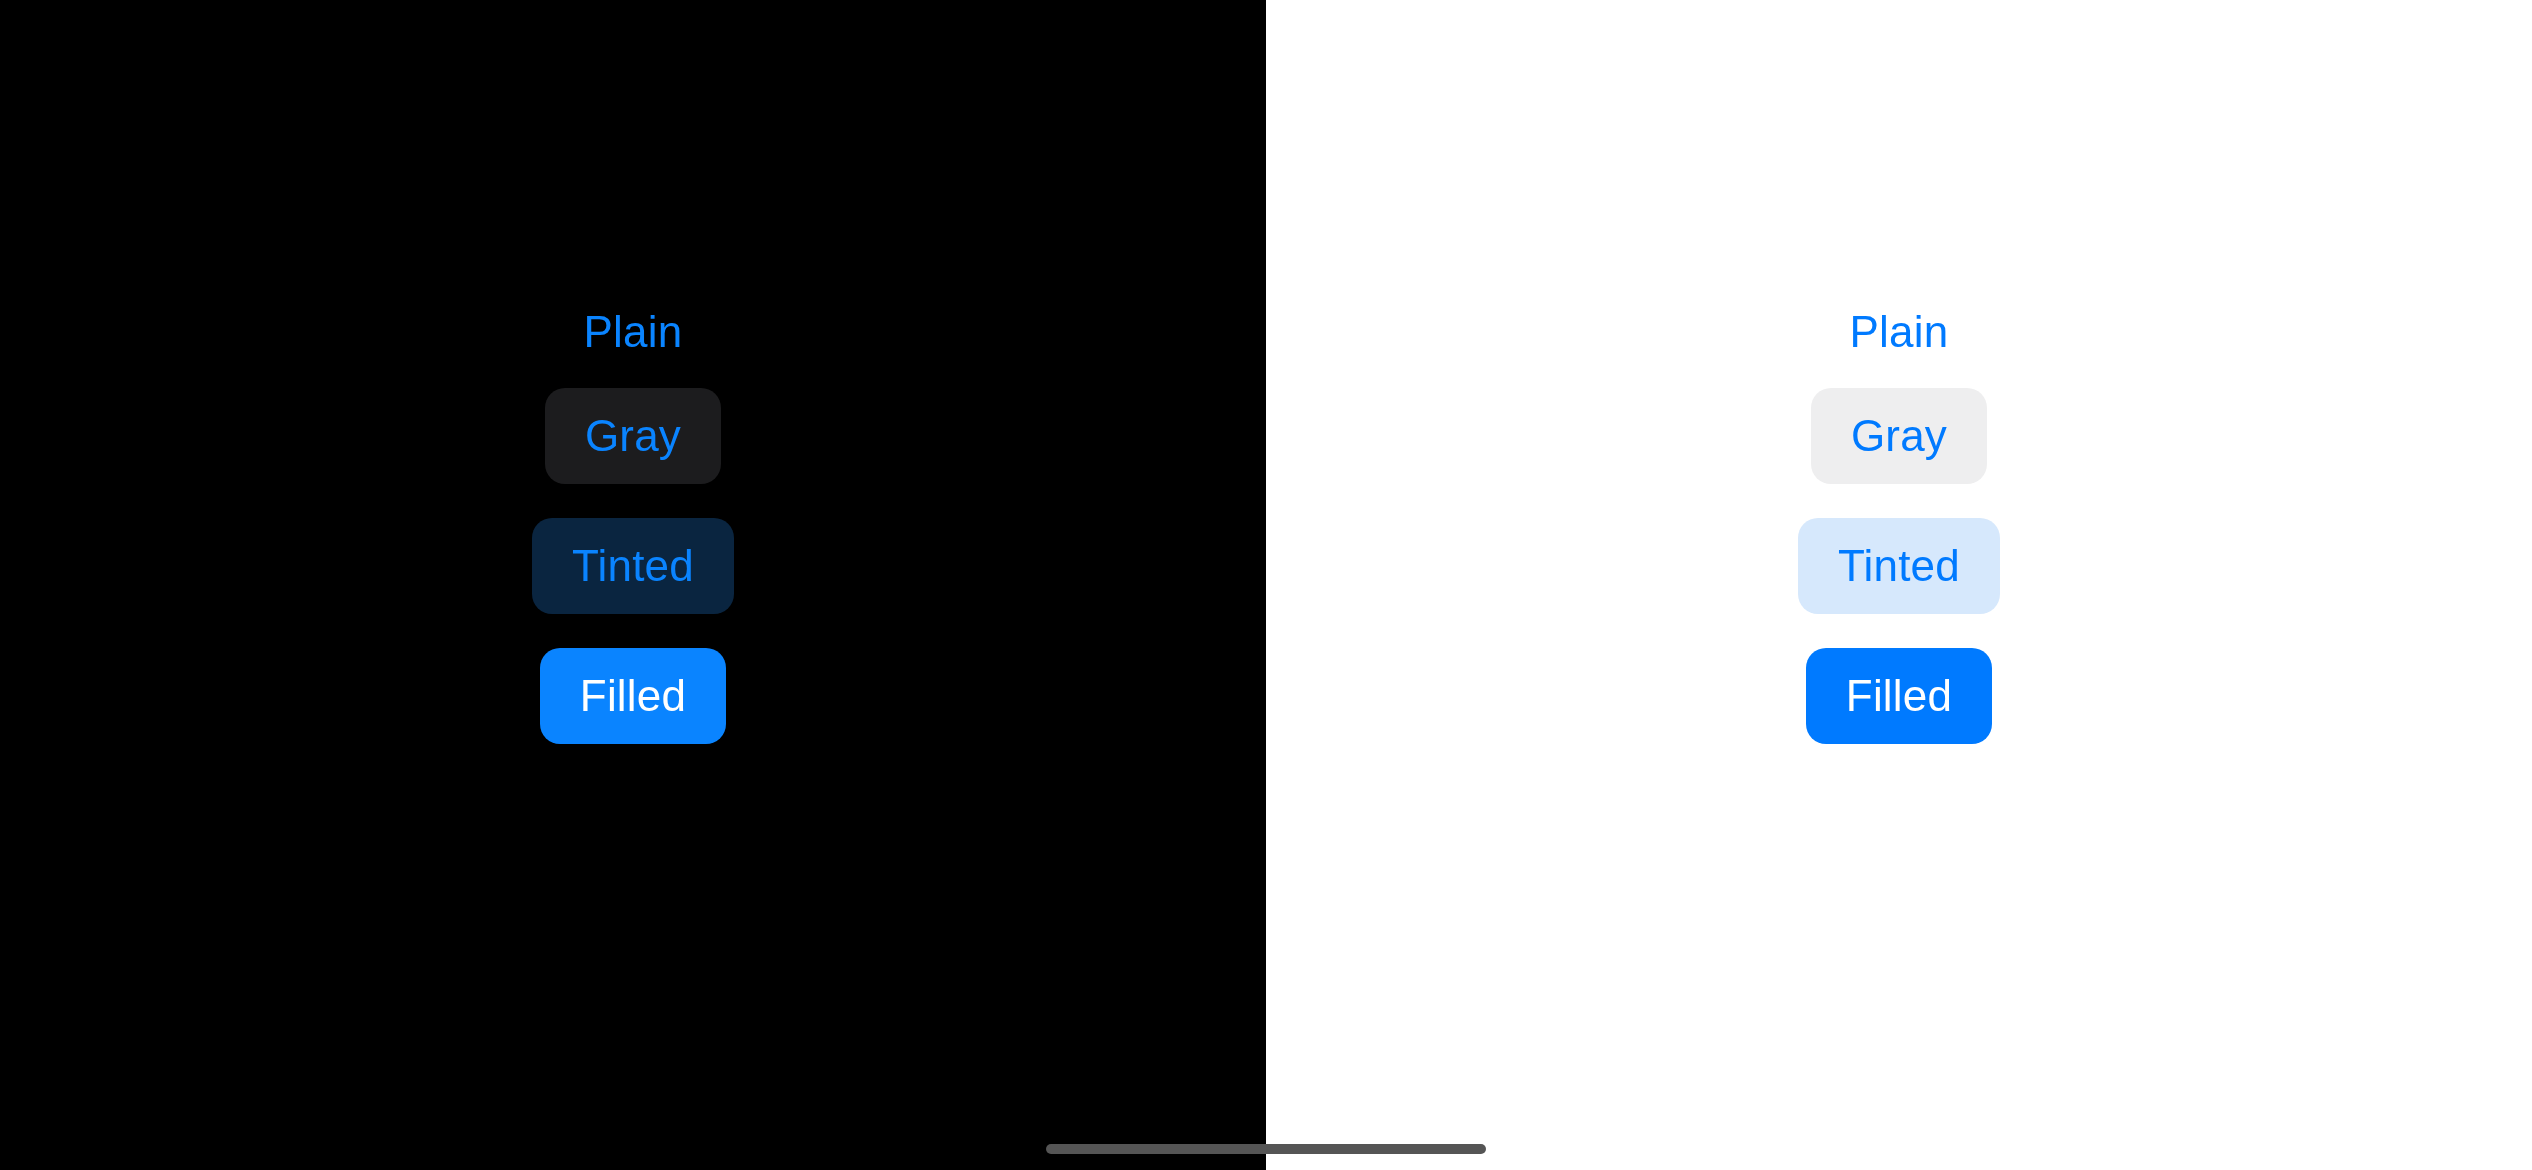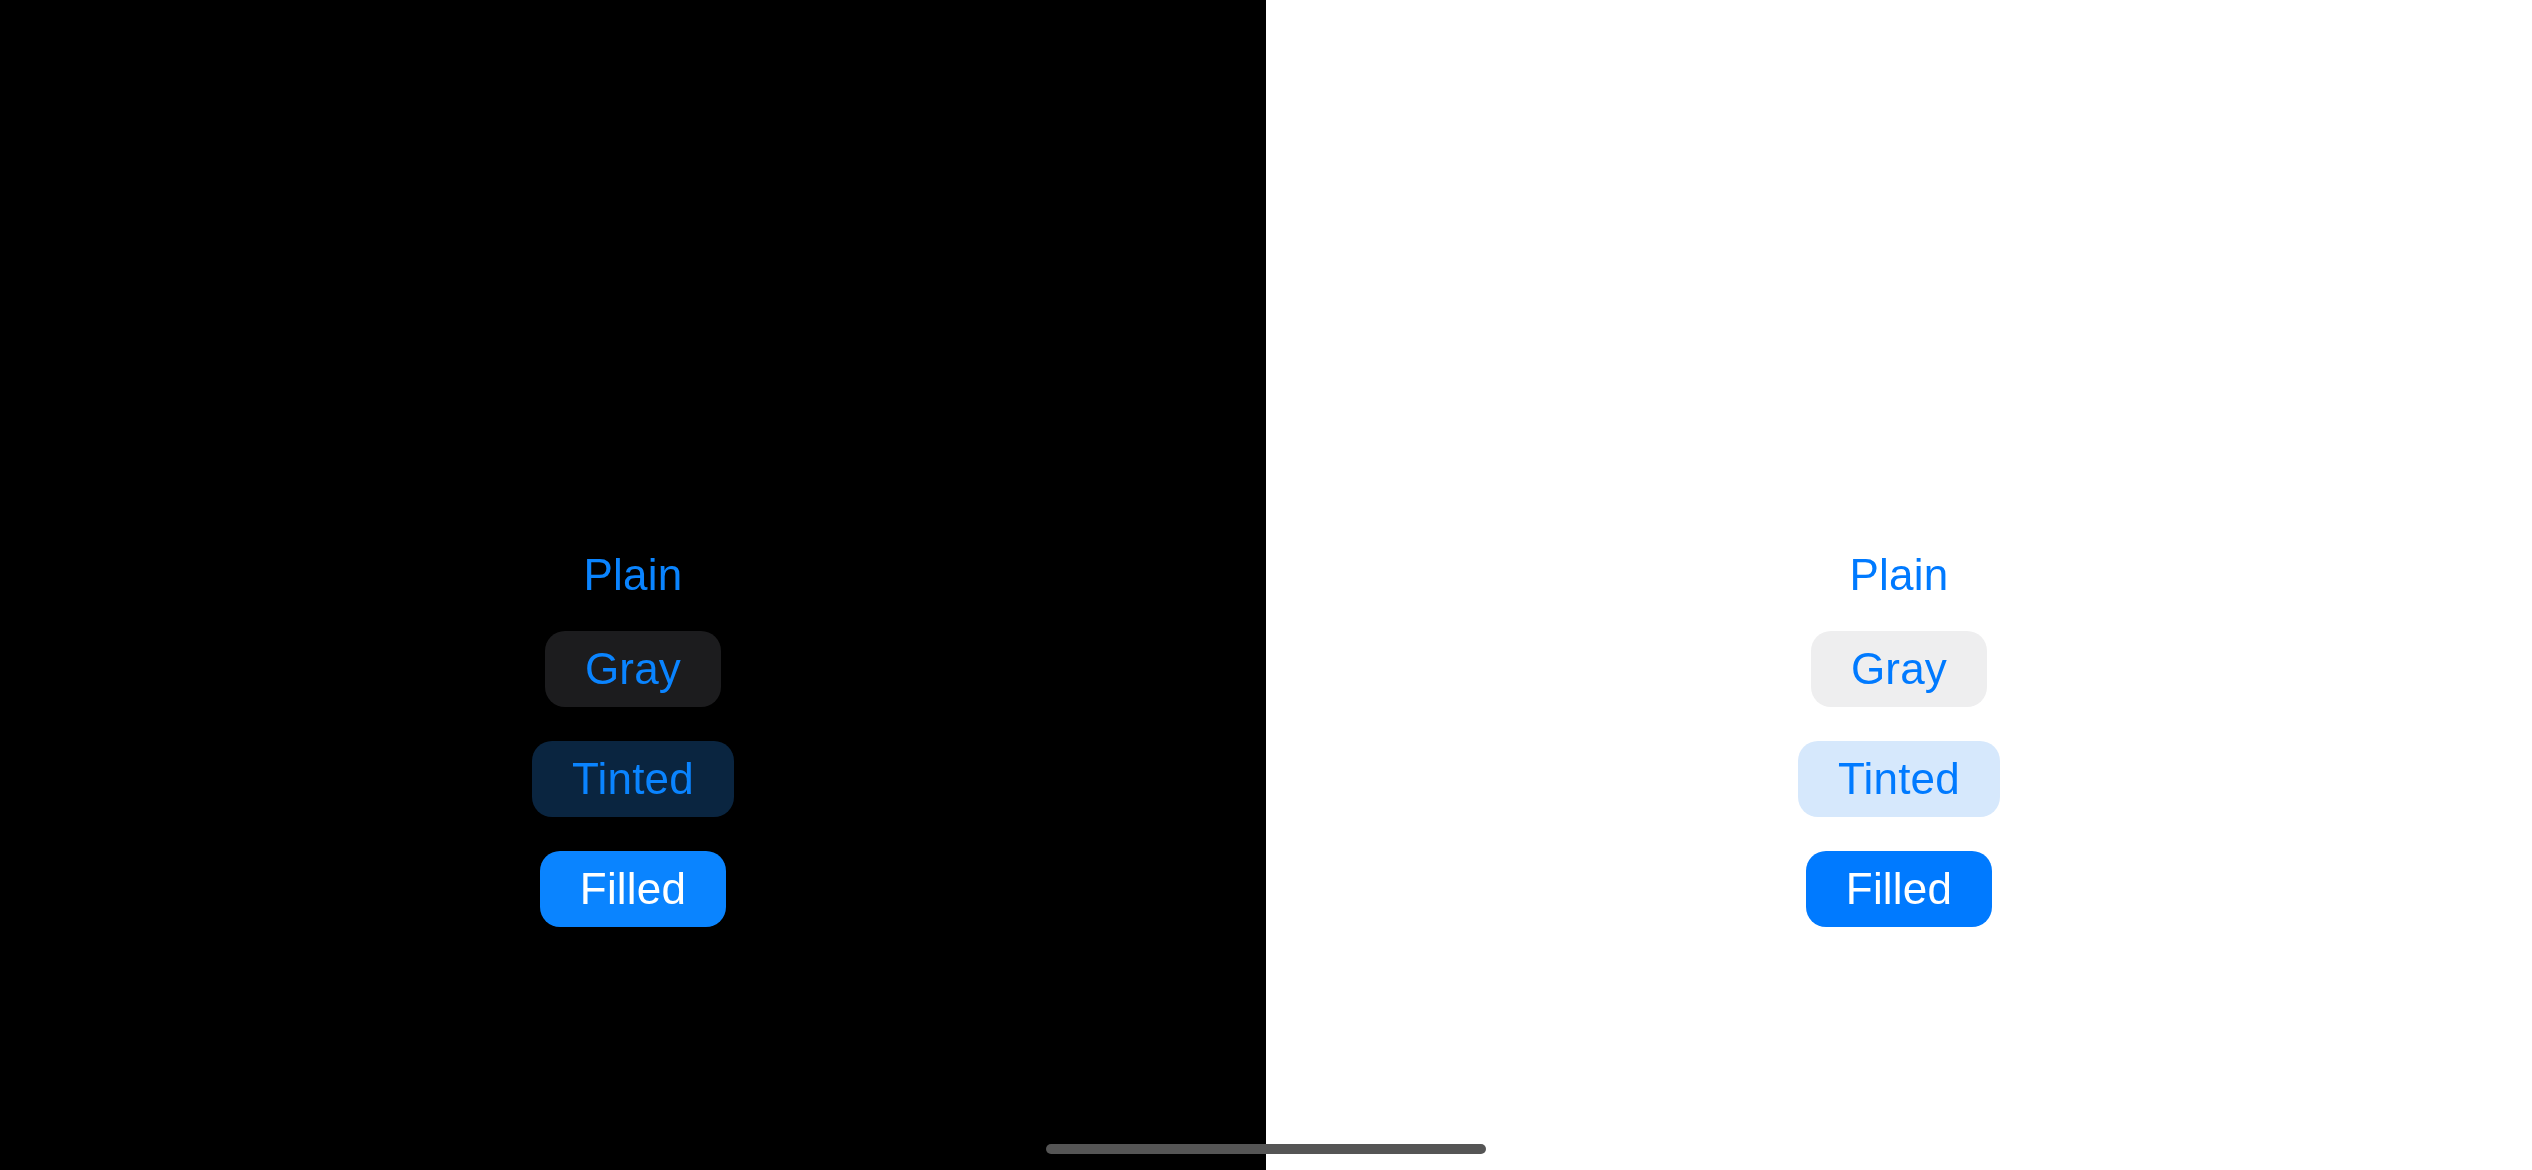--- a/index.html
+++ b/index.html
@@ -16,21 +16,21 @@
       overflow: hidden;
       position: relative;
     }
     
     .panel {
       width: 50%;
       height: 100%;
       display: flex;
       flex-direction: column;
       align-items: center;
-      justify-content: center;
+      justify-content: flex-start;
       padding-top: 310px;
     }
     
     .panel-dark {
       background: #000000;
     }
     
     .panel-light {
       background: #ffffff;
     }
@@ -53,21 +53,21 @@
       letter-spacing: 0.2px;
       font-family: inherit;
     }
     
     .btn-plain {
       background: transparent;
       padding: 0;
     }
     
     .btn-shaped {
-      padding: 16px 40px;
+      padding: 26px 40px;
     }
     
     
     .panel-dark .btn-plain {
       color: #0a84ff;
     }
     .panel-dark .btn-gray {
       background: #1c1c1e;
       color: #0a84ff;
     }

